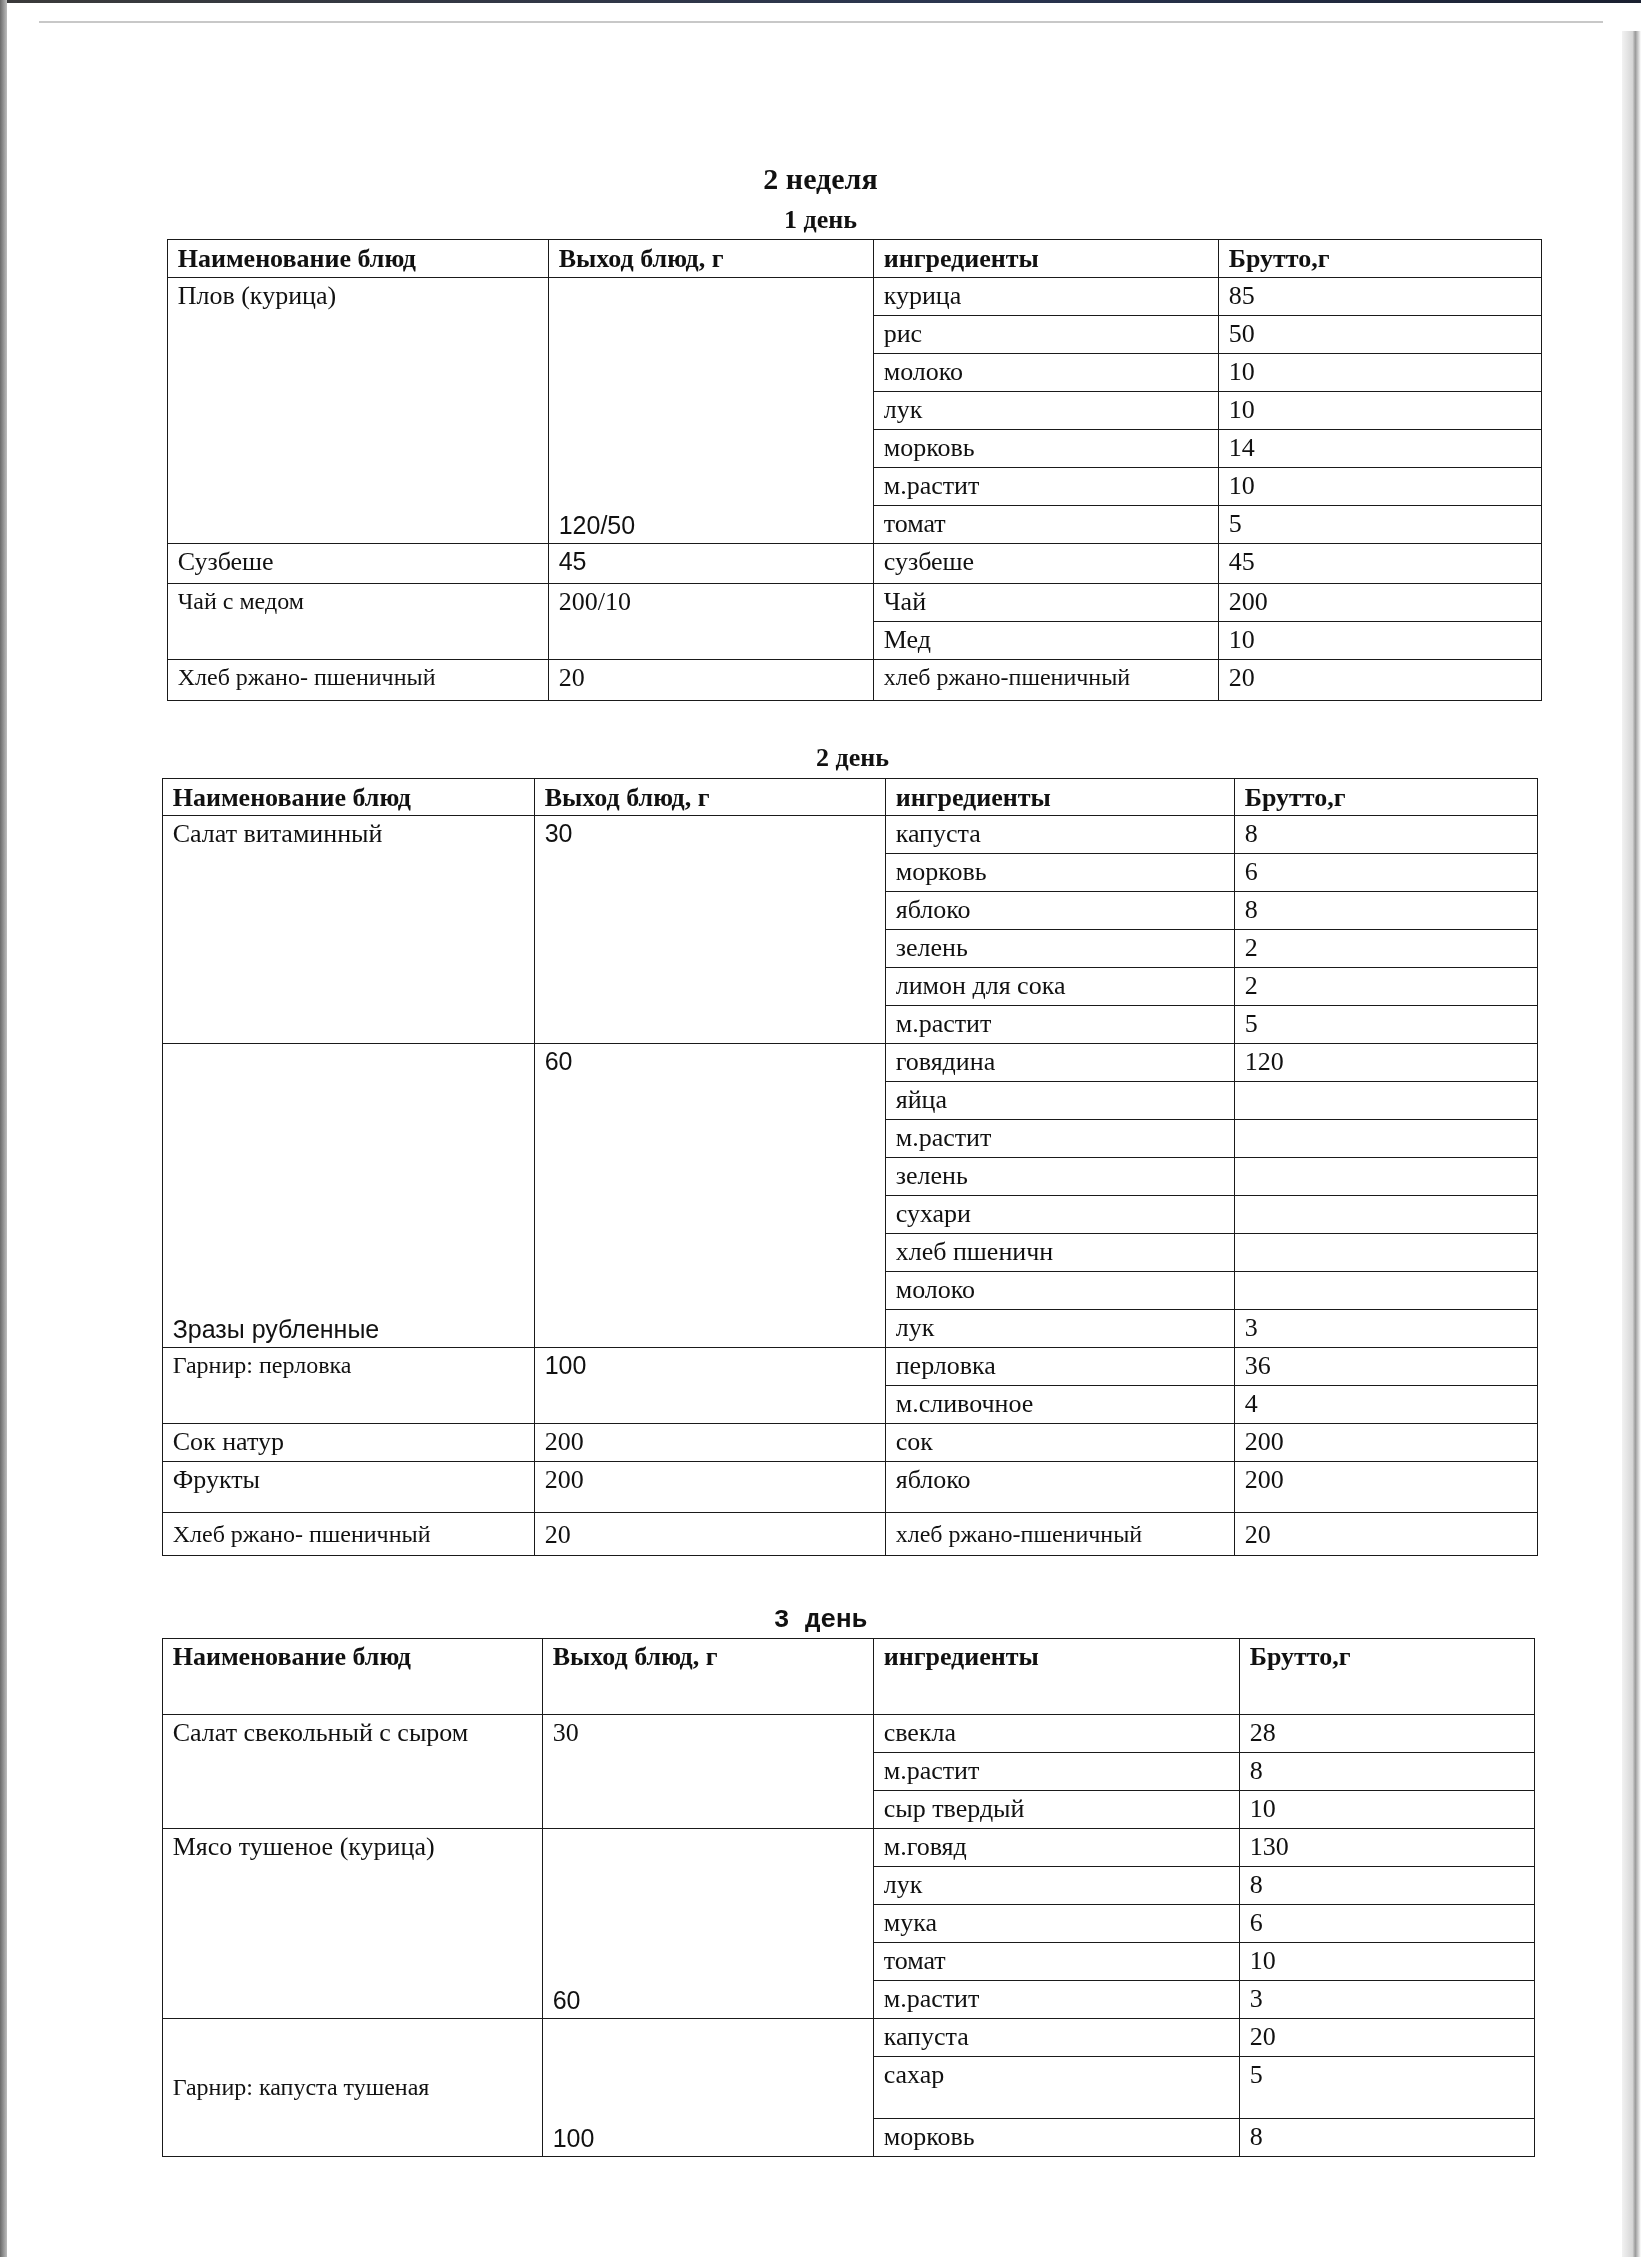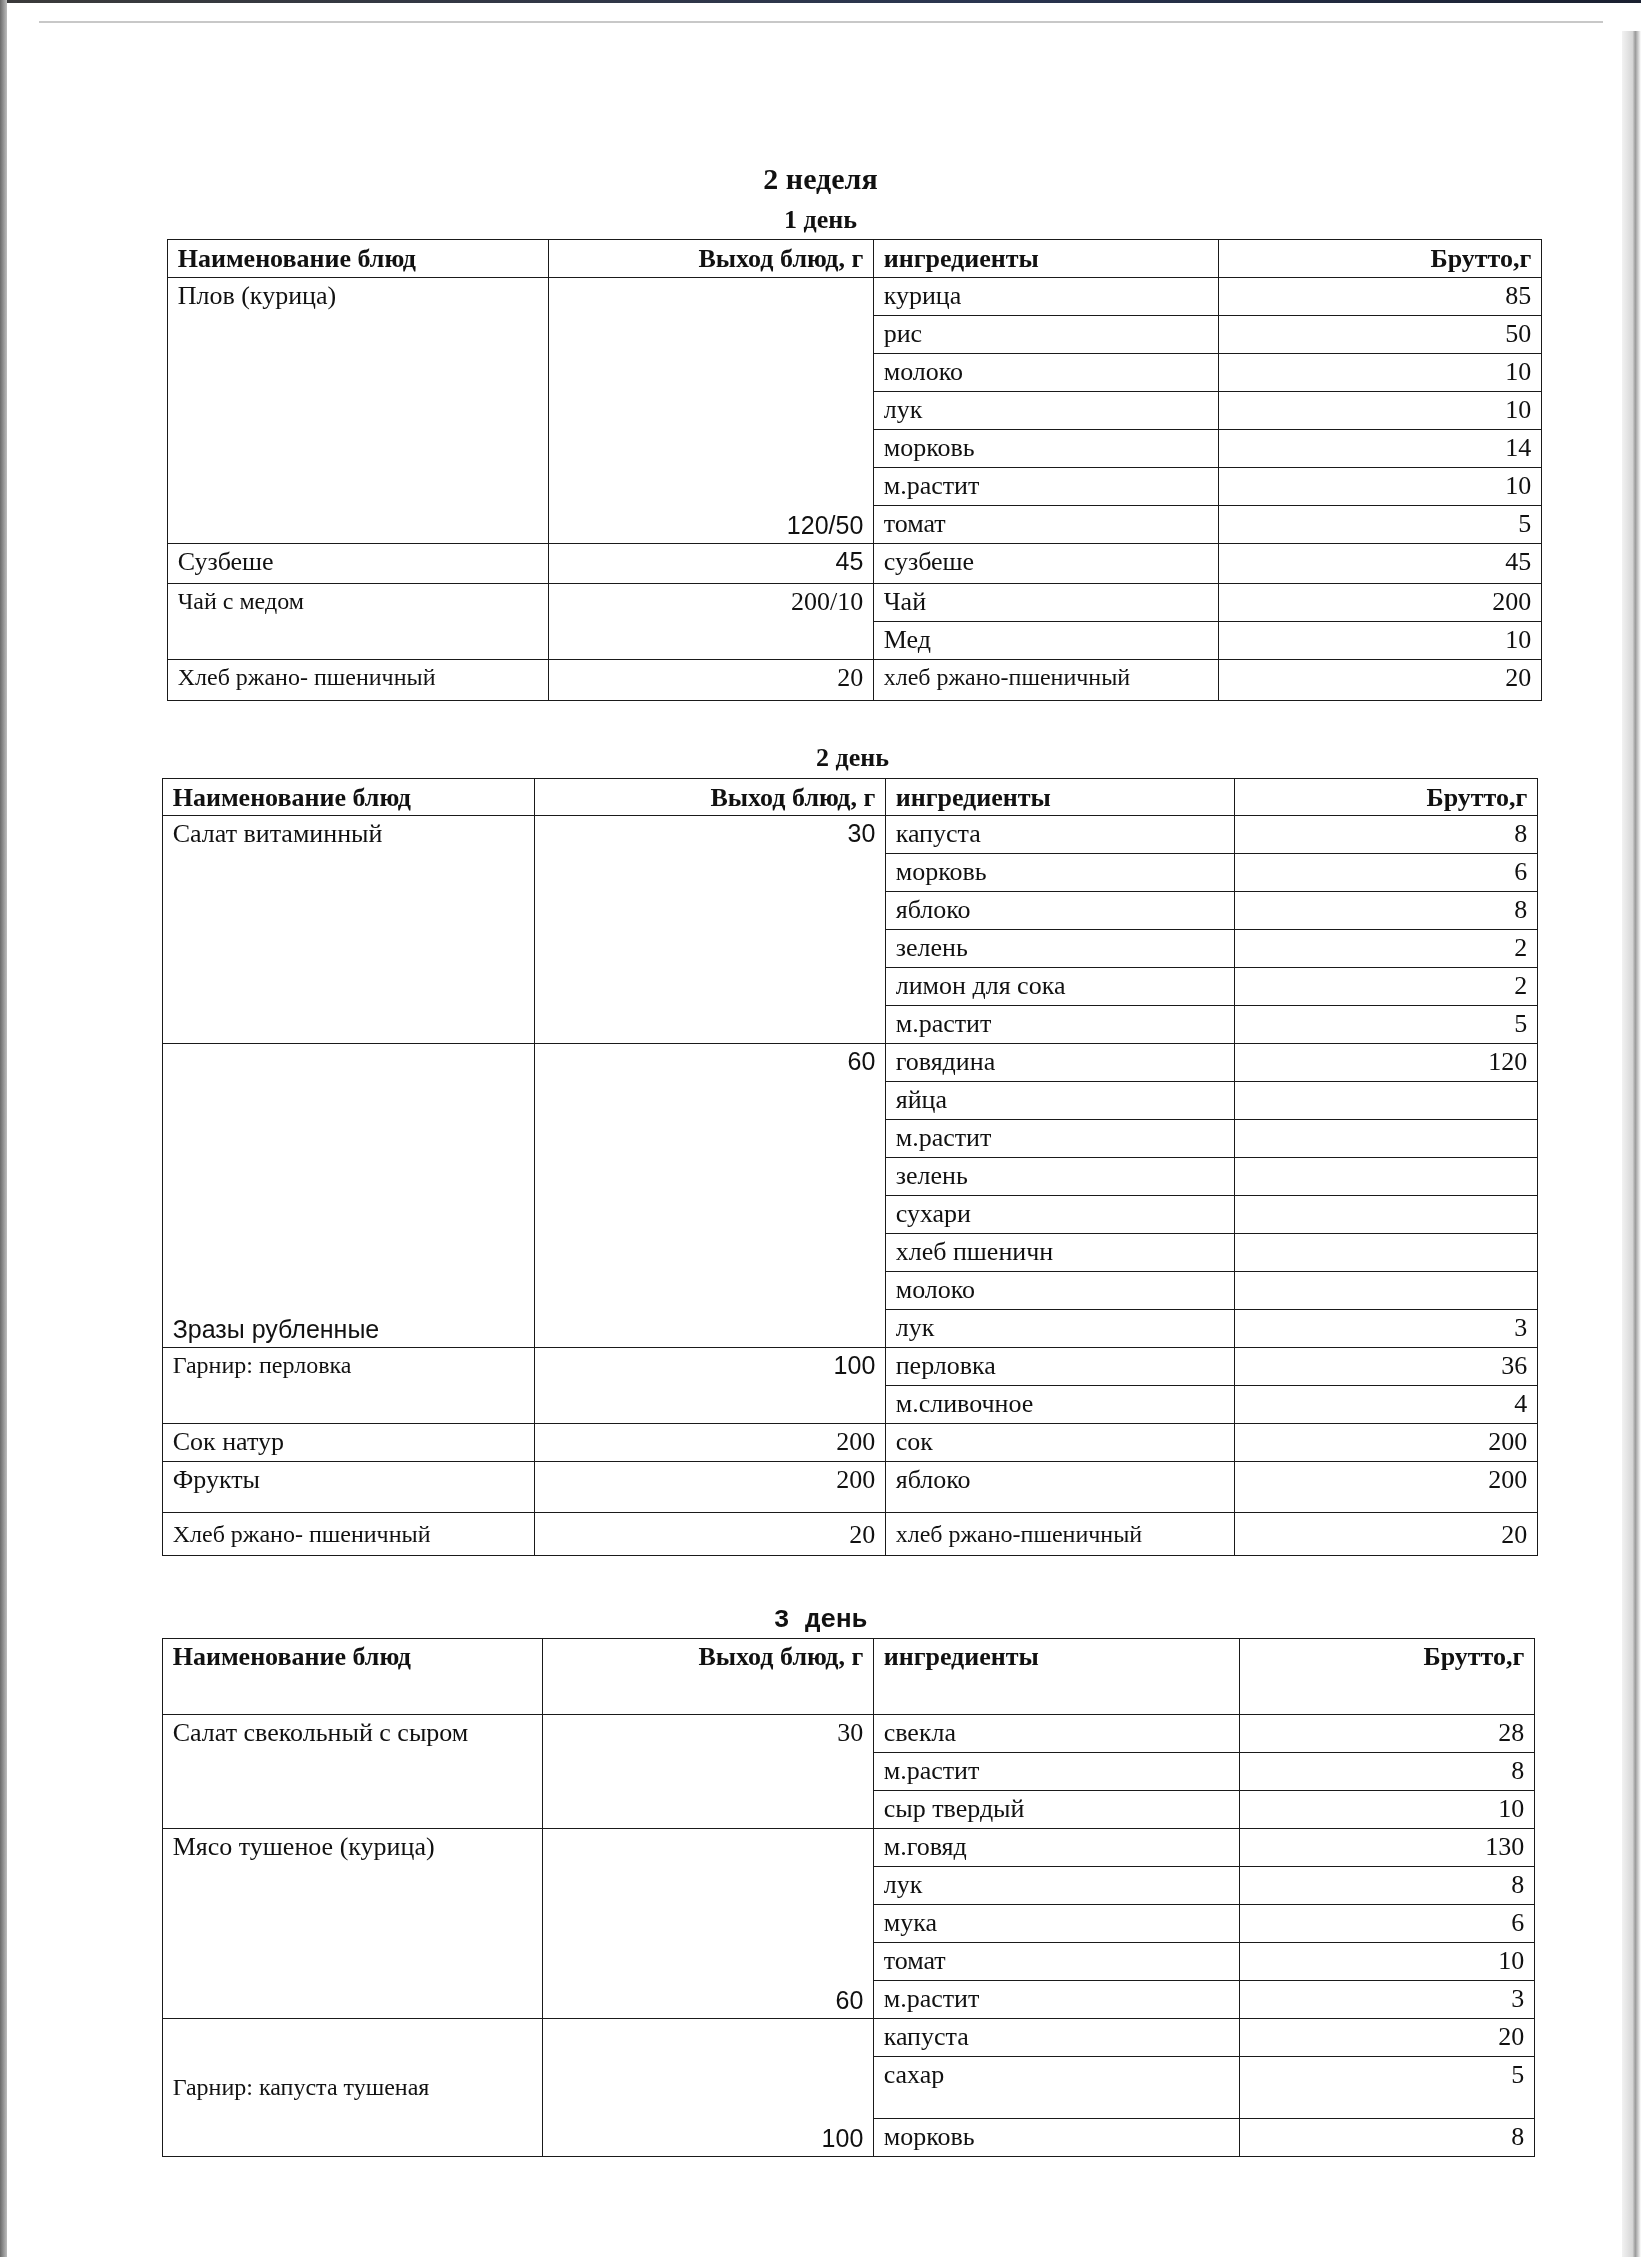--- a/index.html
+++ b/index.html
@@ -51,22 +51,22 @@
       vertical-align: top;
       line-height: 35px;
       overflow: hidden;
       white-space: nowrap;
     }
     table.menu th {
       font-weight: bold;
       vertical-align: middle;
     }
     th.c-name, th.c-ingr { text-align: left; }
-    th.c-yield, th.c-brutto { text-align: right; }
-    td.c-yield, td.c-brutto { text-align: right; }
+    th.c-yield, th.c-brutto { text-align: left; }
+    td.c-yield, td.c-brutto { text-align: left; }
     td.c-name, td.c-ingr { text-align: left; }
     .sans { font-family: "Liberation Sans", "DejaVu Sans", sans-serif; font-size: 25px; }
     .bottom { vertical-align: bottom !important; }
     .middle { vertical-align: middle !important; }
     .wrap { white-space: normal !important; }
     .small { font-size: 24px; }
   </style>
 </head>
 <body>
 

